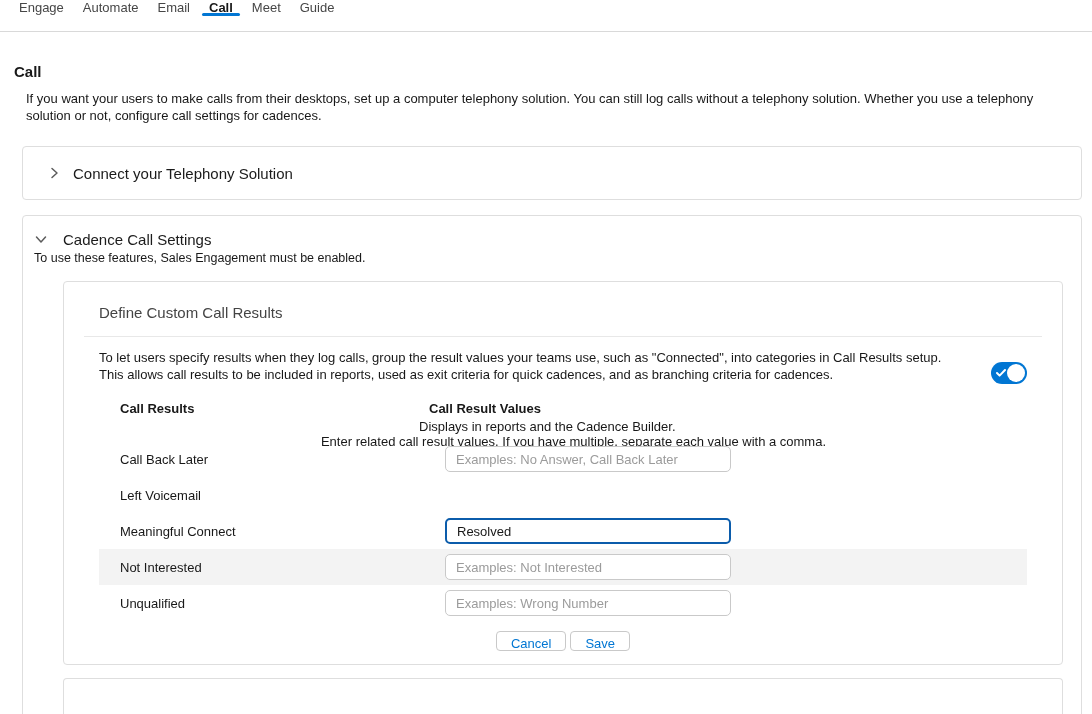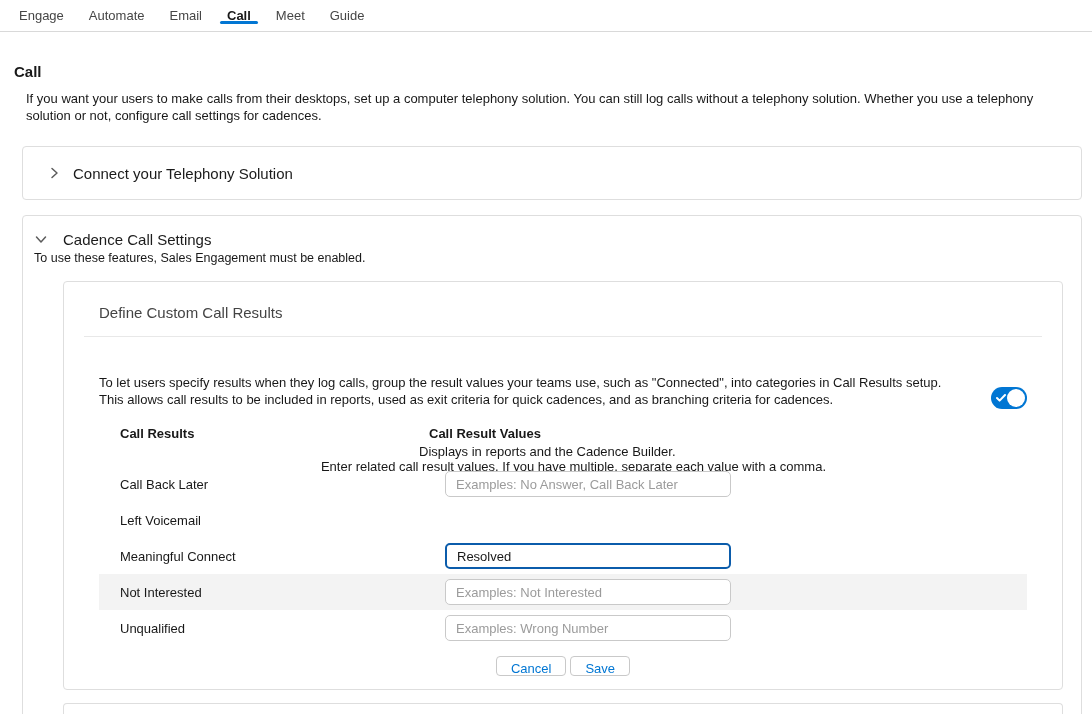--- a/index.html
+++ b/index.html
@@ -1,21 +1,21 @@
 <!DOCTYPE html>
 <html><head>
 <meta charset="utf-8">
 <style>
   * { margin:0; padding:0; box-sizing:border-box; }
   html,body { width:1092px; height:714px; overflow:hidden; background:#fff;
     font-family:"Liberation Sans", sans-serif; color:#181818; }
 
   
-  .tabbar { display:flex; align-items:center; height:32px; border-bottom:1px solid #d9d9d9;
-    padding-left:13px; gap:13px; }
+  .tabbar { display:flex; align-items:flex-start; height:32px; border-bottom:1px solid #d9d9d9;
+    padding-left:13px; gap:7px; }
   .tab { font-size:13px; color:#464646; display:flex; align-items:center; position:relative;
     padding:0 6px; cursor:pointer; }
   .tab.active { font-weight:bold; color:#181818; }
   .tab.active::after { content:""; position:absolute; left:-1px; right:-1px; bottom:-1px;
     height:3px; border-radius:2px; background:#0176d3; }
 
   
   .page-title { font-size:15px; font-weight:bold; margin:30px 0 0 14px; line-height:19px; }
   .page-desc { font-size:13px; line-height:17px; margin:9px 14px 0 26px; }
 
@@ -31,21 +31,21 @@
   .acc-sub { font-size:12.5px; line-height:15px; margin:3px 0 0 11px; }
 
   
   .card { margin:15px 0 0 40px; width:1000px; border:1px solid #dedede; border-radius:4px; background:#fff;
     padding-bottom:13px; }
   .card-title { font-size:15px; line-height:18px; color:#444; padding:22px 35px 14px 35px; }
   .card-divider { border-top:1px solid #e8e8e8; margin:0 20px; }
   .card-body { padding:0 35px; }
 
   .desc-row { display:flex; justify-content:space-between; margin-top:12px; }
-  .card-desc { width:862px; font-size:13px; line-height:17px;margin-top:25px; }
+  .card-desc { width:862px; font-size:13px; line-height:17px; }
 
   .toggle { width:36px; height:22px; border-radius:11px; background:#0176d3; position:relative;
     flex:0 0 auto; align-self:flex-end; margin-bottom:-1px; cursor:pointer; }
   .toggle .knob { position:absolute; top:2px; right:2px; width:18px; height:18px; border-radius:50%;
     background:#fff; }
   .toggle .check { position:absolute; left:5px; top:7px; display:flex; }
 
   .crt-table { margin-top:14px; }
   .t-row { display:flex; align-items:center; padding-left:21px; }
   .t-col1 { width:309px; flex:0 0 auto; font-size:13px; }

